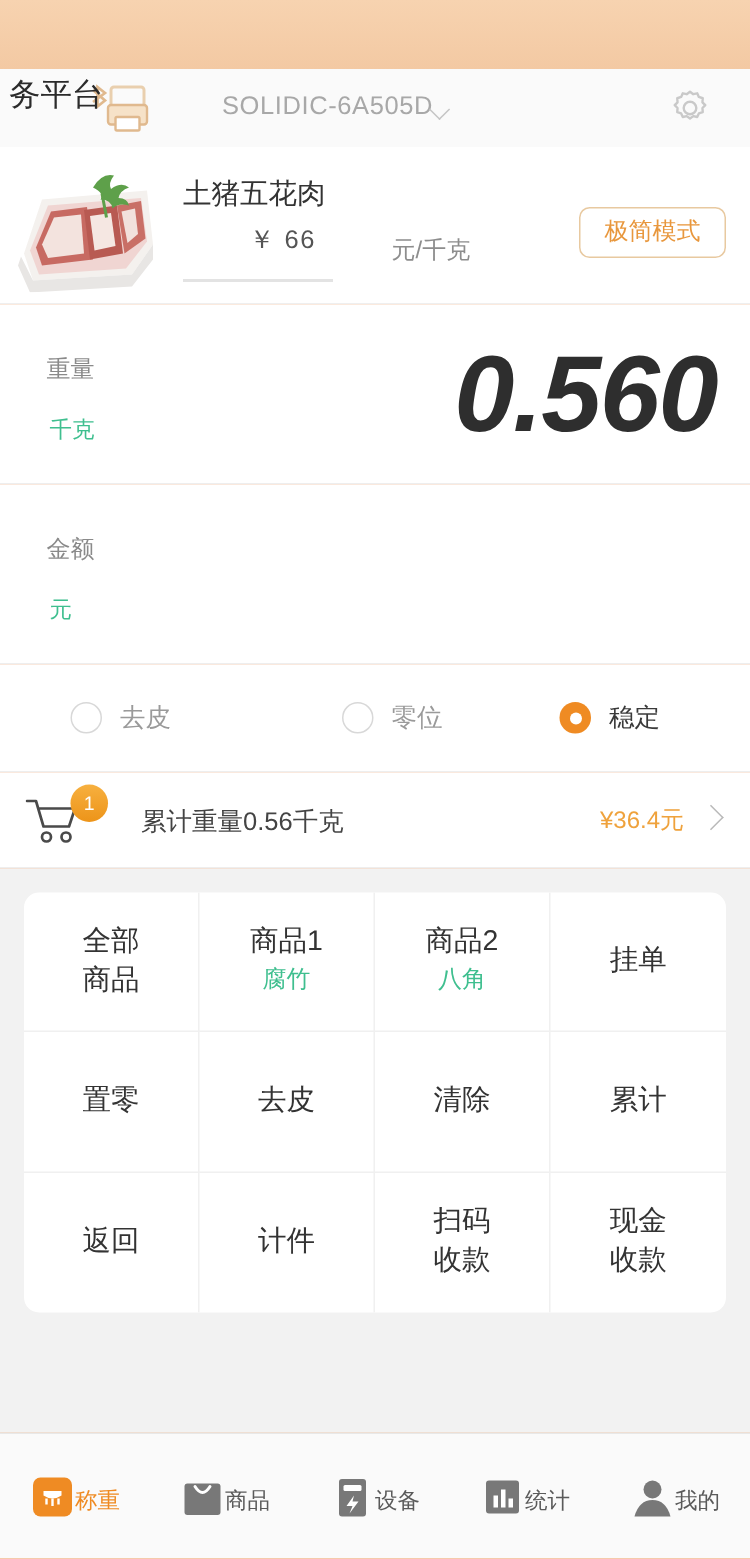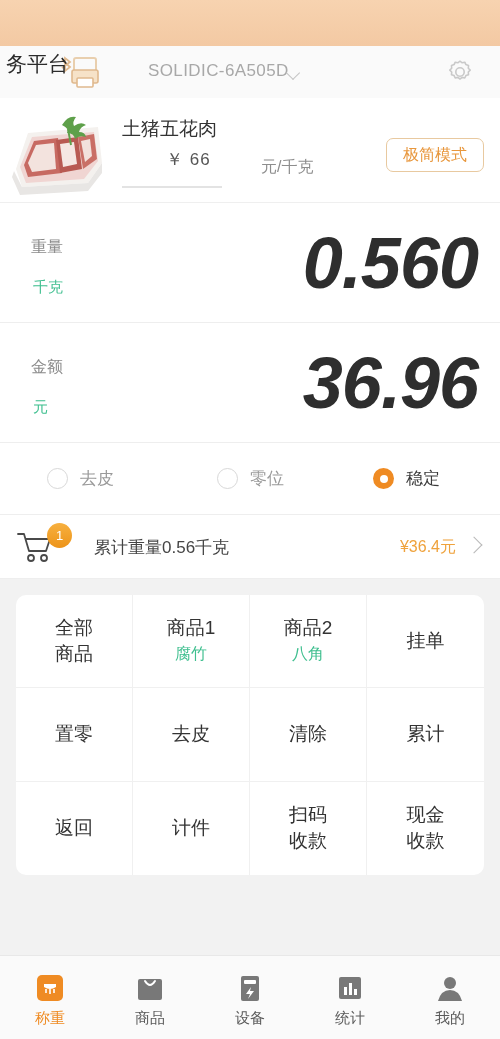--- a/index.html
+++ b/index.html
@@ -96,21 +96,21 @@
     letter-spacing: -1px; line-height: 84px; font-style: italic;
   }
 
   
   .status-row {
     position: absolute; top: 443px; left: 0; width: 500px; height: 72px;
     background: #fff; border-bottom: 1px solid #eeeeee;
   }
   .status-item { position: absolute; top: 24px; display: flex; align-items: center; }
   .si-0 { left: 47px; }
-  .si-1 { left: 217px; }
+  .si-1 { left: 228px; }
   .si-2 { left: 373px; }
   .radio-ring {
     width: 21px; height: 21px; border-radius: 50%;
     border: 1.6px solid #d8d8d8; background: #fff;
   }
   .radio-ring.on {
     border: none; background: #ef8b23;
     position: relative;
   }
   .radio-ring.on::after {
@@ -169,21 +169,21 @@
   .key:nth-child(n+9) { border-bottom: none; }
   .key-sub { font-size: 16px; color: #3fbf8f; }
 
   
   .bottom-nav {
     position: absolute; bottom: 0; left: 0; width: 500px; height: 84px;
     background: #fafafa; border-top: 1px solid #e8e8e8;
     display: flex;
   }
   .nav-item {
-    flex: 1; display: flex; flex-direction: column;
+    flex: 1; display: flex; flex-direction: row;
     align-items: center; justify-content: center; padding-top: 6px;
   }
   .nav-icon { width: 30px; height: 30px; margin-bottom: 6px; }
   .nav-label { font-size: 15px; color: #5a5a5a; }
   .nav-label.active { color: #ef8b23; }
 </style>
 </head>
 <body>
 
 <div id="app">
@@ -239,21 +239,20 @@
 
   <div class="value-row row-weight">
     <div class="vr-label">重量</div>
     <div class="vr-unit">千克</div>
     <div class="vr-value">0.560</div>
   </div>
 
   <div class="value-row row-amount">
     <div class="vr-label">金额</div>
     <div class="vr-unit">元</div>
-    <div class="vr-value">36.96</div>
   </div>
 
   <div class="status-row">
     <div class="status-item si-0">
       <span class="radio-ring"></span>
       <span class="status-label">去皮</span>
     </div>
     <div class="status-item si-1">
       <span class="radio-ring"></span>
       <span class="status-label">零位</span>

